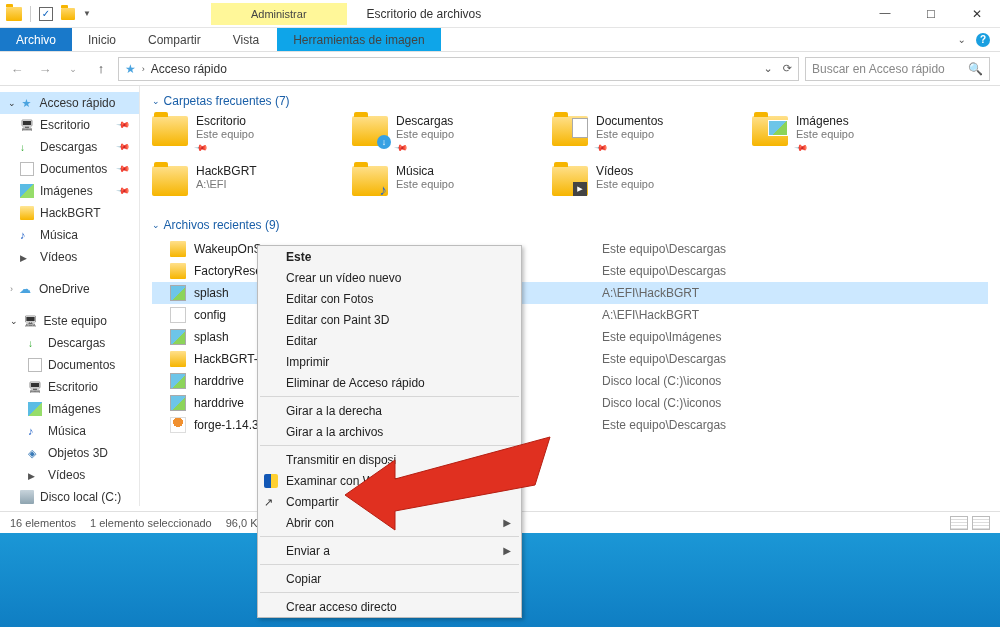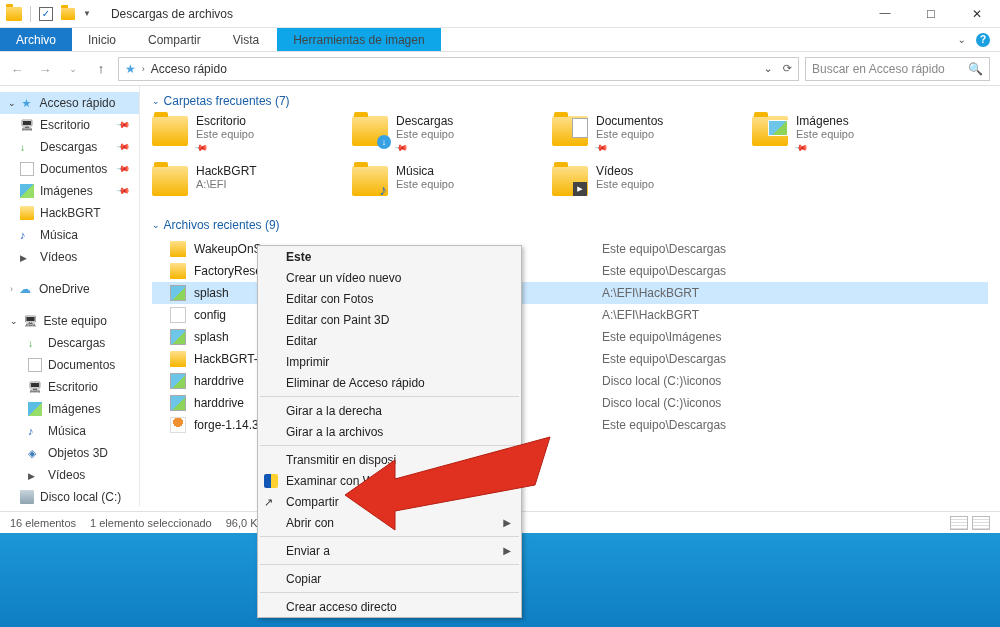--- a/index.html
+++ b/index.html
@@ -119,21 +119,22 @@
 <body>
 
 <div class="titlebar">
   <div class="qat">
     <span class="folder-icon"></span>
     <span class="sep"></span>
     <span class="check-icon">✓</span>
     <span class="folder-icon" style="width:14px;height:12px;"></span>
     <span class="dropdown-arrow">▼</span>
   </div>
-  <div class="title">Descargas de archivos</div>
+  <div class="manage-tab">Administrar</div>
+  <div class="title">Escritorio de archivos</div>
   <div class="window-controls">
     <div class="btn min"></div>
     <div class="btn max"></div>
     <div class="btn close"></div>
   </div>
 </div>
 
 <div class="ribbon-tabs">
   <div class="tab file">Archivo</div>
   <div class="tab">Inicio</div>

